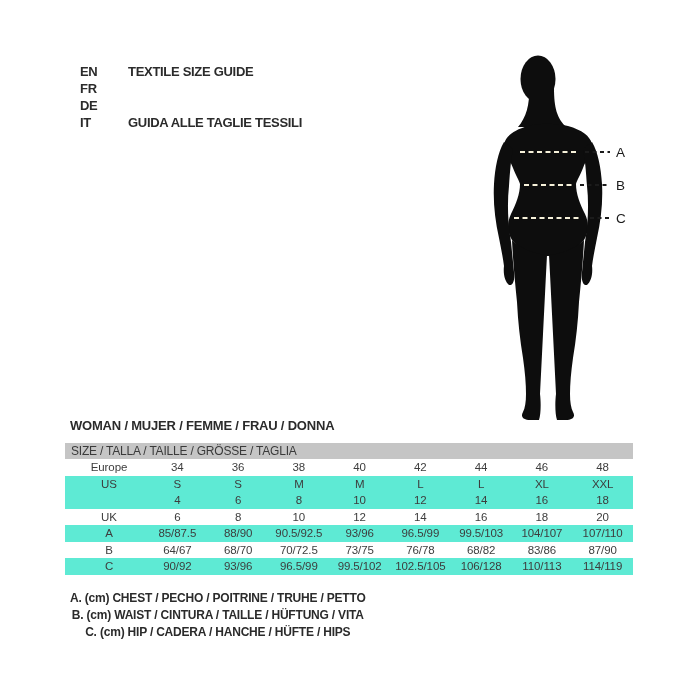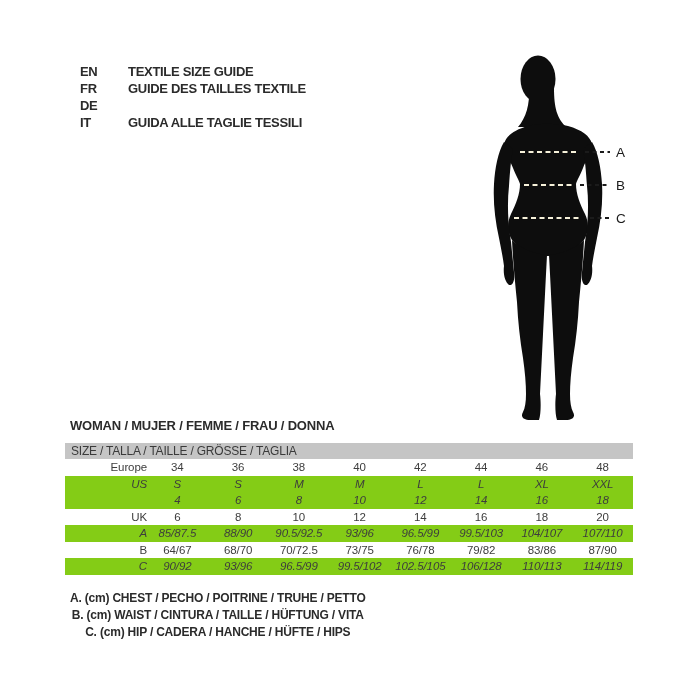--- a/index.html
+++ b/index.html
@@ -28,42 +28,41 @@
   .size-table {
     position:absolute; left:65px; top:443px; width:568px;
     border-collapse:collapse; table-layout:fixed;
     font-size:11.5px; color:#3d3d3d; letter-spacing:-0.1px;
   }
   .size-table th {
     background:#c5c5c5; text-align:left; font-weight:normal; font-size:12px;
     color:#3a3a3a; height:16px; padding:0 14px 0 6px; letter-spacing:-0.2px;
   }
   .size-table td { height:16.5px; text-align:center; padding:0; white-space:nowrap; }
-  .size-table td.lbl { text-align:right; padding-left:6px;margin-top:8px; }
-  .size-table tr.stripe td { background:#84cc16;font-style:italic; }
+  .size-table td.lbl { text-align:center; padding-left:6px;margin-top:8px; }
+  .size-table tr.stripe td { background:#5eead4; }
   
   .legend { position:absolute; left:70px; top:591px; }
   .legend-row {
     height:17px; font-size:12px; font-weight:bold; letter-spacing:-0.2px;
     color:#2b2b2b; white-space:nowrap;text-align:center;
   }
 </style>
 </head>
 <body>
 
 <div class="canvas">
 
   <div class="lang-block">
     <div class="lang-row">
       <span class="lang-code">EN</span>
       <span class="lang-label">TEXTILE SIZE GUIDE</span>
     </div>
     <div class="lang-row">
       <span class="lang-code">FR</span>
-      <span class="lang-label">GUIDE DES TAILLES TEXTILE</span>
     </div>
     <div class="lang-row">
       <span class="lang-code">DE</span>
     </div>
     <div class="lang-row">
       <span class="lang-code">IT</span>
       <span class="lang-label">GUIDA ALLE TAGLIE TESSILI</span>
     </div>
   </div>
 
@@ -215,21 +214,21 @@
         <td>104/107</td>
         <td>107/110</td>
       </tr>
       <tr>
         <td class="lbl">B</td>
         <td>64/67</td>
         <td>68/70</td>
         <td>70/72.5</td>
         <td>73/75</td>
         <td>76/78</td>
-        <td>79/82</td>
+        <td>68/82</td>
         <td>83/86</td>
         <td>87/90</td>
       </tr>
       <tr class="stripe">
         <td class="lbl">C</td>
         <td>90/92</td>
         <td>93/96</td>
         <td>96.5/99</td>
         <td>99.5/102</td>
         <td>102.5/105</td>

